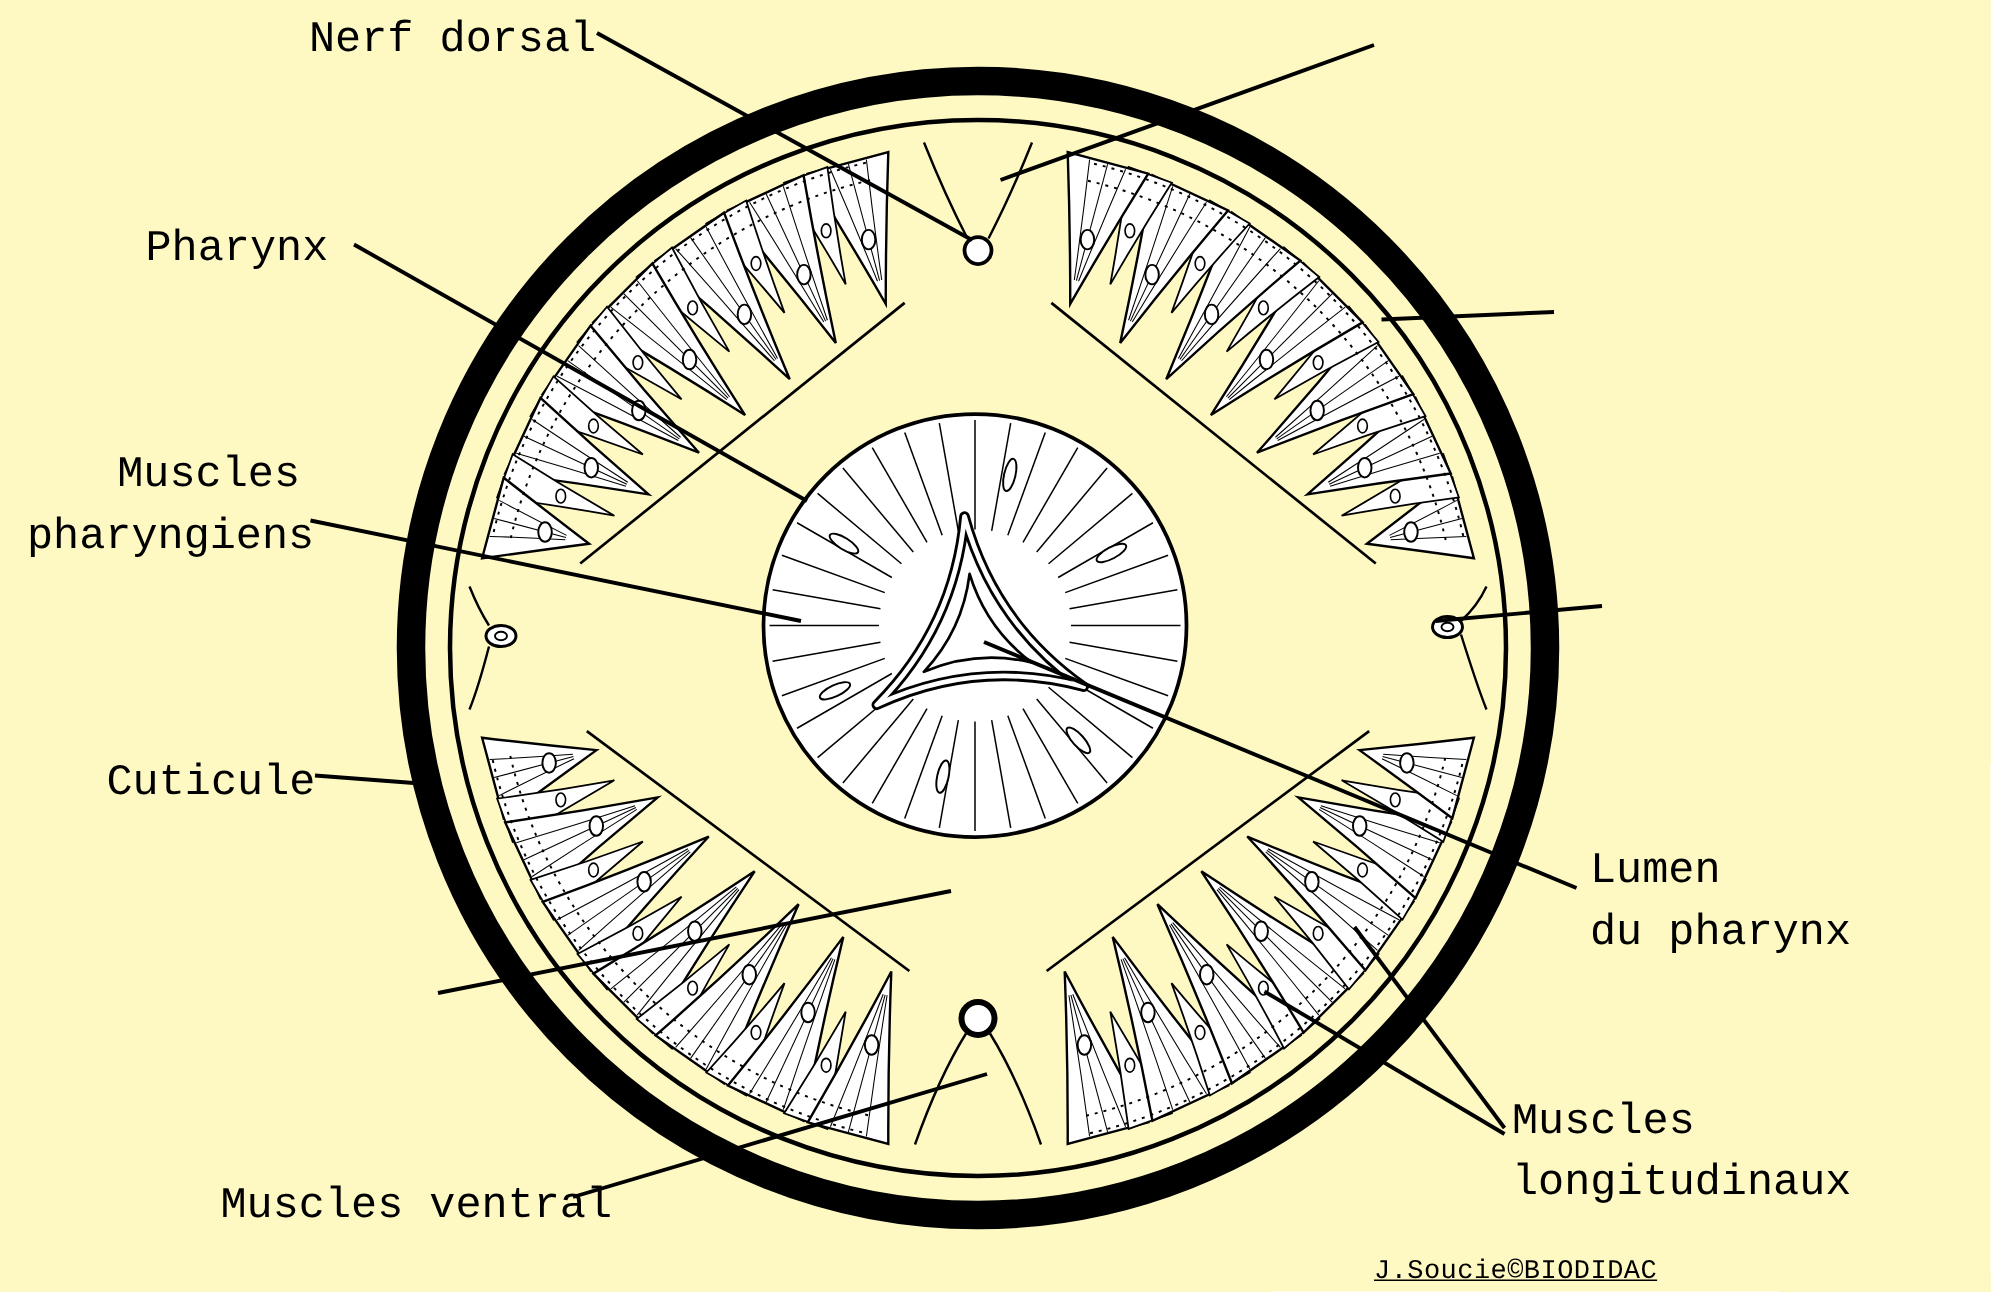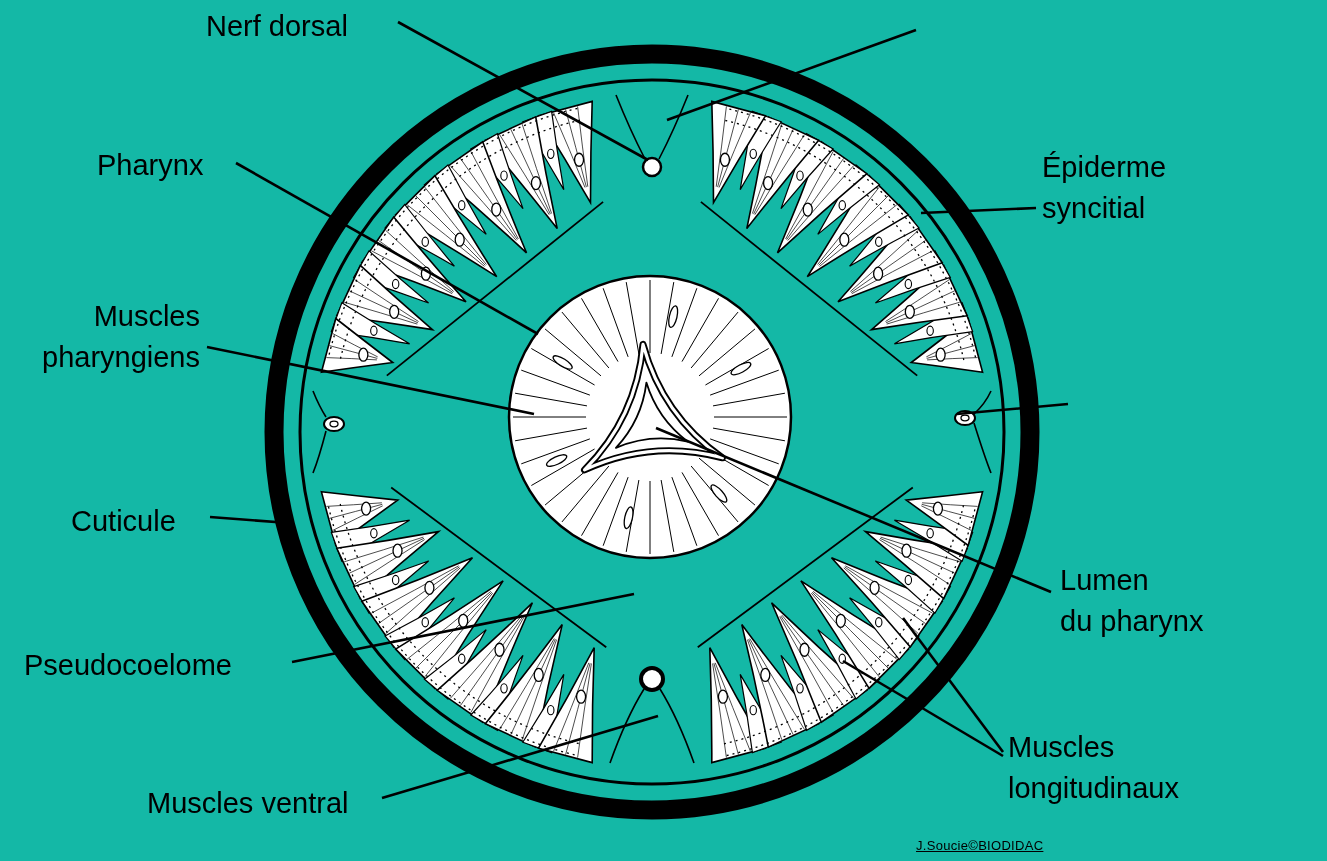--- a/index.html
+++ b/index.html
@@ -1,21 +1,21 @@
 <!DOCTYPE html>
 <html><head>
 <meta charset="utf-8">
 <style>
   html,body{margin:0;padding:0;background:#fff;}
-  .stage{position:relative;width:1327px;height:861px;background:#14b8a6;
-         font-family:Liberation Sans, sans-serif;color:#000;overflow:hidden;}
+  .stage{position:relative;width:1327px;height:861px;background:#fef9c3;
+         font-family:Liberation Mono, monospace;color:#000;overflow:hidden;}
   .stage svg{position:absolute;left:0;top:0;}
   .lbl{position:absolute;font-size:29px;line-height:1.42;white-space:pre-line;}
   .r{text-align:right;}
-  .credit{position:absolute;font-size:13px;letter-spacing:.3px;text-decoration:underline;}
+  .credit{position:absolute;font-size:18px;letter-spacing:.3px;text-decoration:underline;}
 </style>
 </head>
 <body>
 
 <div class="stage">
 
   <svg id="dsvg" width="1327" height="861" viewBox="0 0 1327 861">
 
     <circle cx="652" cy="432" r="378" fill="none" stroke="#000" stroke-width="19"></circle>
 
@@ -306,25 +306,22 @@
       <line x1="1051" y1="592" x2="656" y2="428"></line>
       <line x1="292" y1="662" x2="634" y2="594"></line>
       <line x1="1003" y1="752" x2="903" y2="618"></line>
       <line x1="1003" y1="756" x2="843" y2="661"></line>
       <line x1="382" y1="798" x2="658" y2="716"></line>
     </g>
   </svg>
 
   <div class="lbl" style="left:206px;top:6px;">Nerf dorsal</div>
   <div class="lbl" style="left:97px;top:145px;">Pharynx</div>
-  <div class="lbl" style="left:1042px;top:147px;">Épiderme
-syncitial</div>
   <div class="lbl r" style="left:18px;top:296px;width:182px;">Muscles
 pharyngiens</div>
   <div class="lbl" style="left:71px;top:501px;">Cuticule</div>
   <div class="lbl" style="left:1060px;top:560px;">Lumen
 du pharynx</div>
-  <div class="lbl" style="left:24px;top:645px;">Pseudocoelome</div>
   <div class="lbl" style="left:1008px;top:727px;">Muscles
 longitudinaux</div>
   <div class="lbl" style="left:147px;top:783px;">Muscles ventral</div>
   <div class="credit" style="left:916px;top:838px;">J.Soucie©BIODIDAC</div>
 </div>
 
 </body></html>

